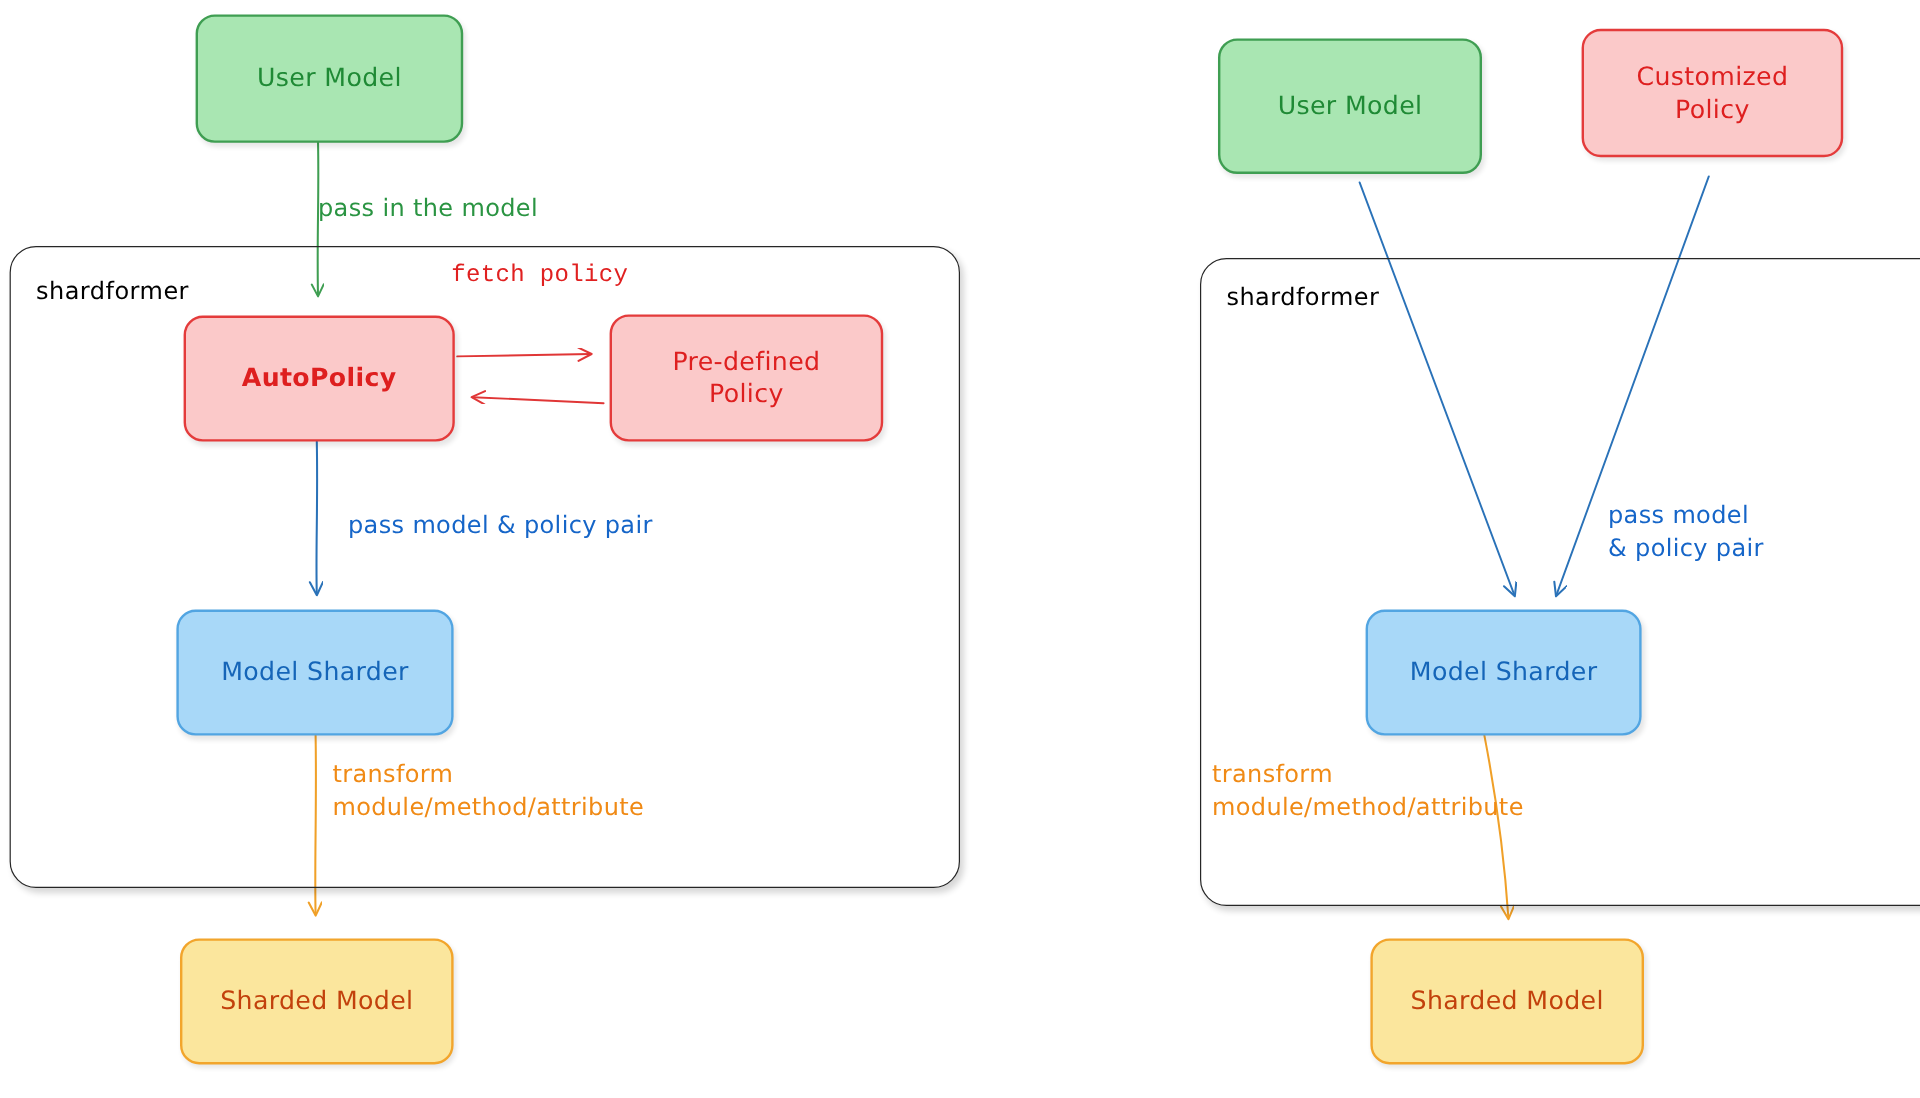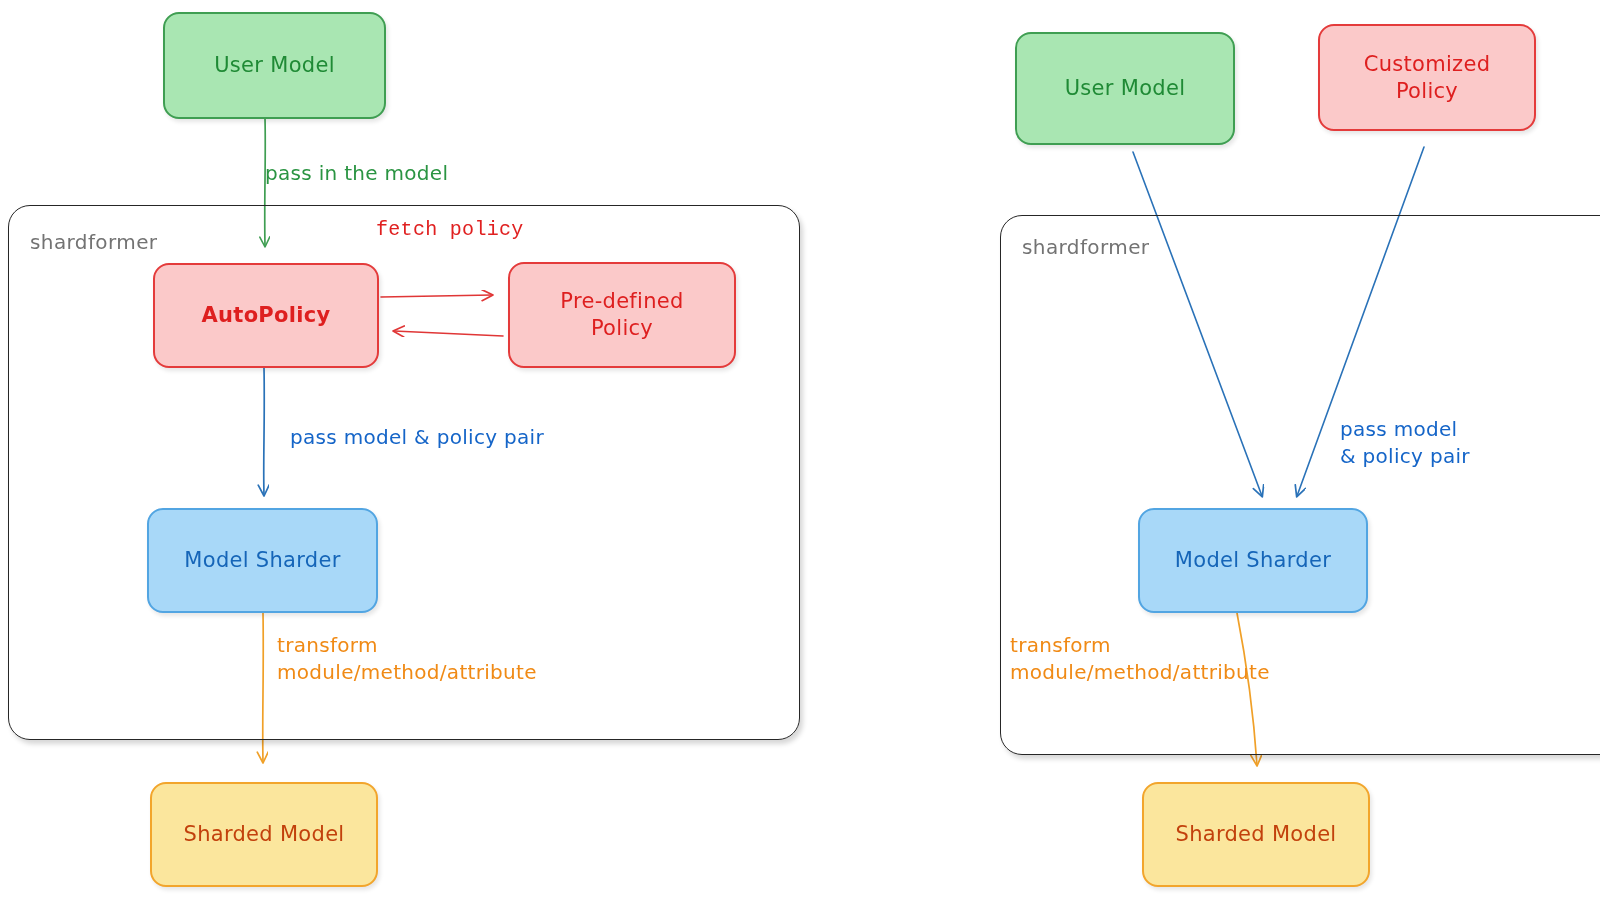--- a/index.html
+++ b/index.html
@@ -62,21 +62,21 @@
     position: absolute;
     box-sizing: border-box;
     border: 1.6px solid #262626;
     border-radius: 22px;
     background: transparent;
     box-shadow: 3px 4px 5px rgba(0,0,0,0.16);
   }
   .container-label {
     position: absolute;
     font-size: 20px;
-    color: #737373;
+    color: #000000;
     letter-spacing: 0.4px;
     white-space: nowrap;
   }
   .edge-label {
     position: absolute;
     font-size: 20px;
     line-height: 1.35;
     white-space: pre;
     letter-spacing: 0.3px;
   }

